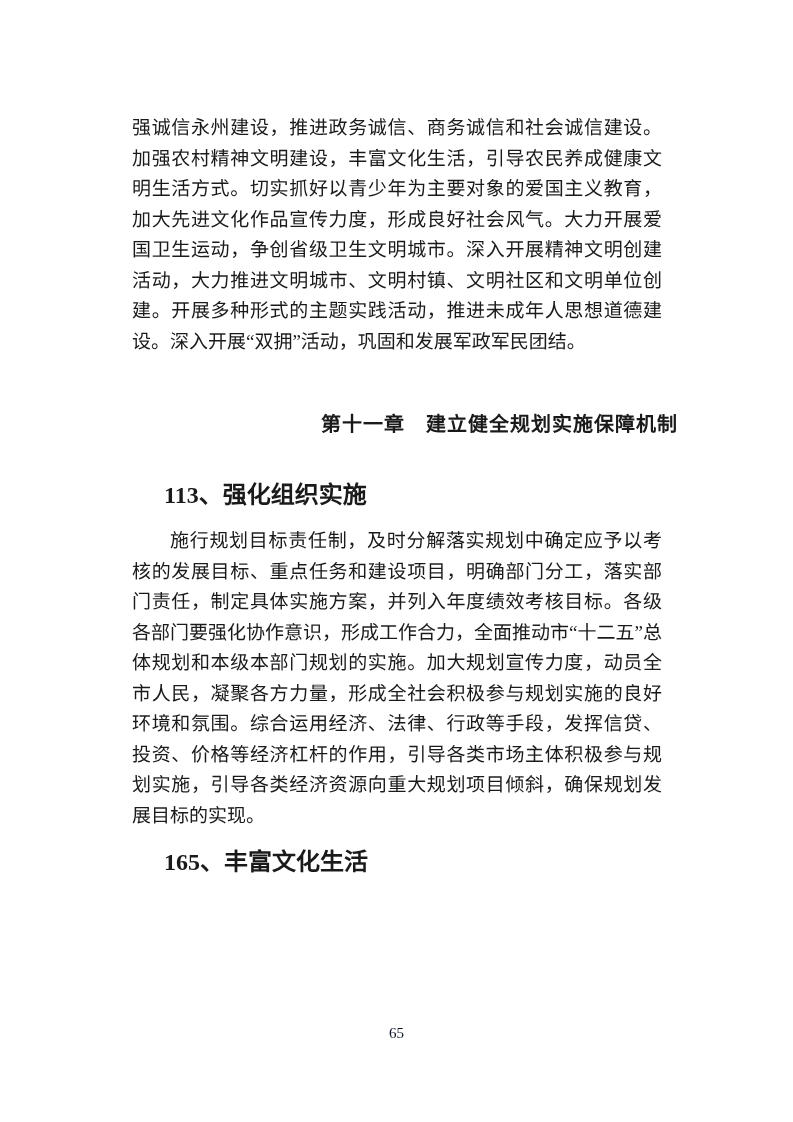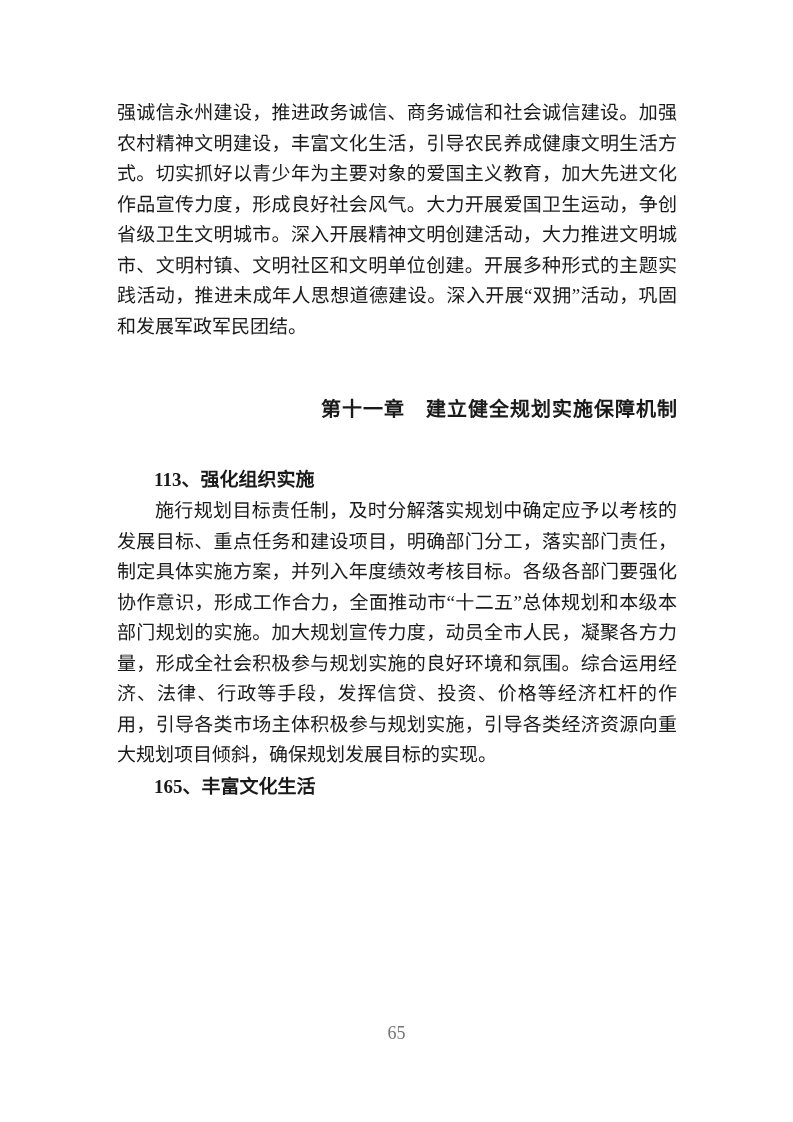--- a/index.html
+++ b/index.html
@@ -18,63 +18,63 @@
     overflow: hidden;
     box-sizing: border-box;
   }
   .doc-body {
     position: absolute;
     left: 116px;
     top: 97px;
     width: 562px;
   }
   .para {
-    margin: 1px;
+    margin: 16px;
     font-size: 19px;
     line-height: 30.5px;
     text-align: justify;
     text-indent: 2em;
     word-break: break-all;
   }
   .para.no-indent {
     text-indent: 0;
   }
   .chapter-heading {
     margin: 52px 0 40px 0;
     font-family: "Liberation Sans", "DejaVu Sans", sans-serif;
     font-size: 20px;
     font-weight: bold;
     line-height: 30.5px;
     text-align: right;
     letter-spacing: 1px;
   }
   .section-heading {
     margin: 0;
-    font-size: 19px;
+    font-size: 24px;
     font-weight: bold;
     line-height: 30.5px;
     text-indent: 2em;
   }
   .section-heading .section-number {
     font-family: "Liberation Serif", "DejaVu Serif", serif;
     font-weight: bold;
   }
   .section-heading .section-title {
     font-family: "Liberation Sans", "DejaVu Sans", sans-serif;
     font-weight: bold;
   }
   .page-number {
     position: absolute;
     top: 1024px;
     left: 0;
     right: 0;
     text-align: center;
-    font-size: 18px;
+    font-size: 15px;
     line-height: 18px;
-    color: #737373;
+    color: #0f172a;
   }
 </style>
 </head>
 <body>
 
 <div class="page">
   <div class="doc-body">
 
     <p class="para no-indent">强诚信永州建设，推进政务诚信、商务诚信和社会诚信建设。加强农村精神文明建设，丰富文化生活，引导农民养成健康文明生活方式。切实抓好以青少年为主要对象的爱国主义教育，加大先进文化作品宣传力度，形成良好社会风气。大力开展爱国卫生运动，争创省级卫生文明城市。深入开展精神文明创建活动，大力推进文明城市、文明村镇、文明社区和文明单位创建。开展多种形式的主题实践活动，推进未成年人思想道德建设。深入开展“双拥”活动，巩固和发展军政军民团结。</p>
 

